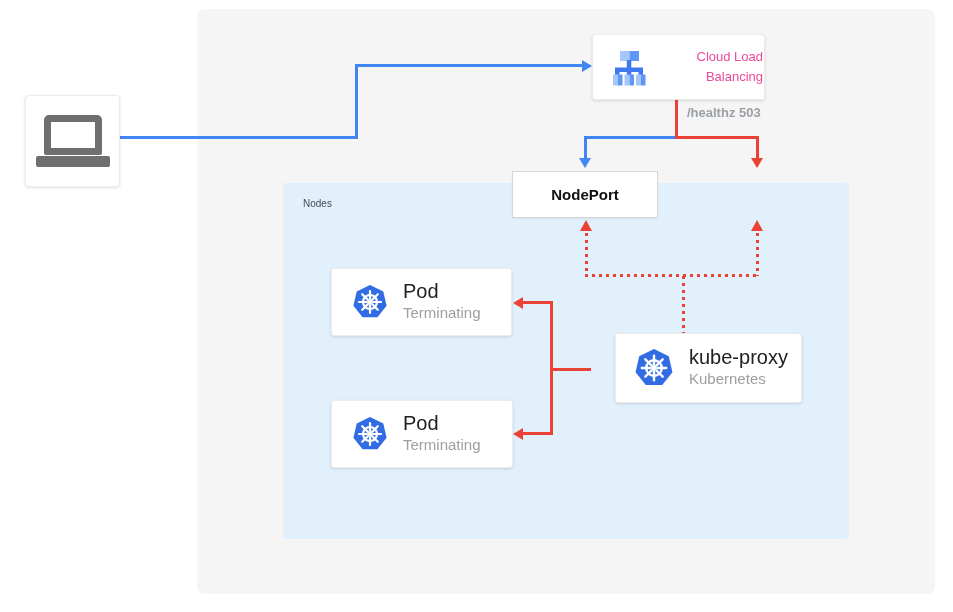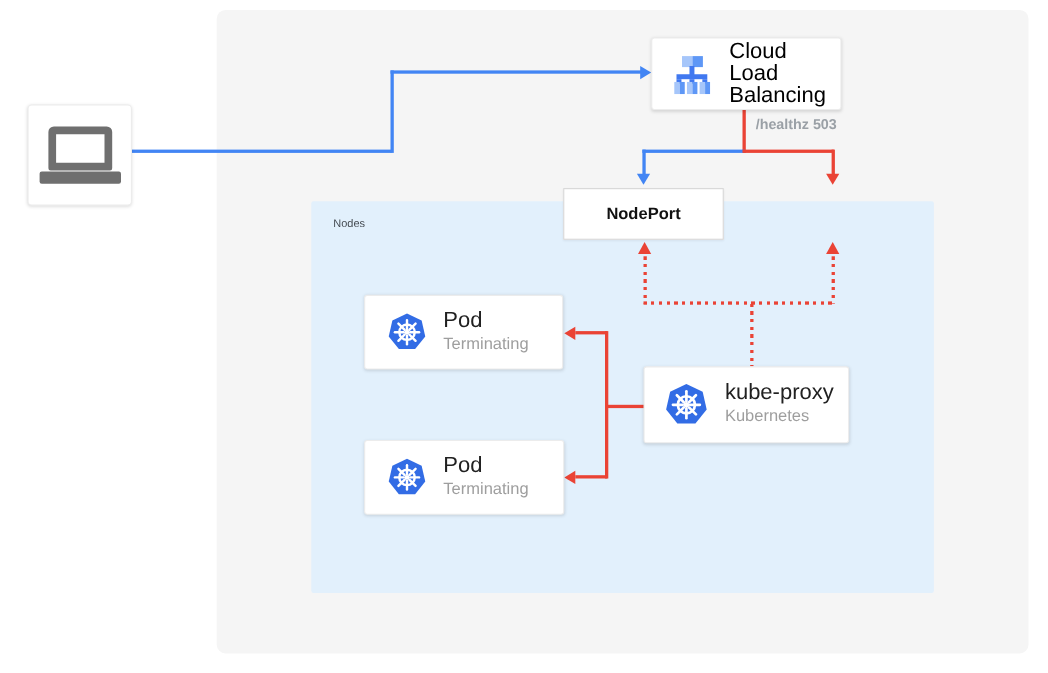--- a/index.html
+++ b/index.html
@@ -12,33 +12,33 @@
   .nodes-box { position:absolute; left:283px; top:183px; width:566px; height:356px;
     background:#E2F0FC; border-radius:2px; }
   .nodes-label { position:absolute; left:303px; top:198px; font-size:10px; color:#454B52; }
 
   .card { position:absolute; background:#ffffff; border:1px solid #ECECEC; border-radius:3px;
     box-shadow:0 1px 3px rgba(0,0,0,0.13); display:flex; align-items:center; box-sizing:border-box; }
   .laptop-card { left:25px; top:95px; width:95px; height:92px; justify-content:center; border-radius:4px; }
   .clb-card  { left:592px; top:34px;  width:173px; height:66px; }
   .pod1-card { left:331px; top:268px; width:181px; height:68px; }
   .pod2-card { left:331px; top:400px; width:182px; height:68px; }
-  .kproxy-card { left:585px; top:333px; width:187px; height:70px;align-items:center; }
+  .kproxy-card { left:615px; top:333px; width:187px; height:70px;align-items:center; }
 
   .port-box { position:absolute; background:#ffffff; border:1px solid #D6D6D6;
     box-shadow:0 1px 2px rgba(0,0,0,0.06); display:flex; align-items:center; justify-content:center;
     text-align:center; font-weight:bold; color:#111; box-sizing:border-box; }
   .nodeport-box { left:512px; top:171px; width:146px; height:47px; font-size:15px; }
   .hc-nodeport-box { left:683px; top:171px; width:150px; height:47px; font-size:14px; line-height:18px; }
   .hc-nodeport-box span { display:block; width:130px; margin:0 auto; }
 
   .card-text { margin-left:15px; }
   .card-title { font-size:20px; color:#212121; line-height:21px; }
   .card-sub { font-size:15px; color:#9E9E9E; line-height:21px; }
-  .clb-label { margin-left:14px; width:100px; font-size:20px; color:#000000; line-height:20px; }
+  .clb-label { margin-left:14px; width:100px; font-size:13px; color:#ec4899; line-height:20px;text-align:right; }
 
   .line { position:absolute; }
   .blue-l { background:#4285F4; }
   .red-l { background:#EA4335; }
   .dot-h { background:repeating-linear-gradient(to right,#EA4335 0 3px,transparent 3px 7px); }
   .dot-v { background:repeating-linear-gradient(to bottom,#EA4335 0 3px,transparent 3px 7px); }
 
   .arr { position:absolute; width:0; height:0; }
   .arr-right-blue { border-top:6px solid transparent; border-bottom:6px solid transparent; border-left:10px solid #4285F4; }
   .arr-down-blue  { border-left:6px solid transparent; border-right:6px solid transparent; border-top:10px solid #4285F4; }

